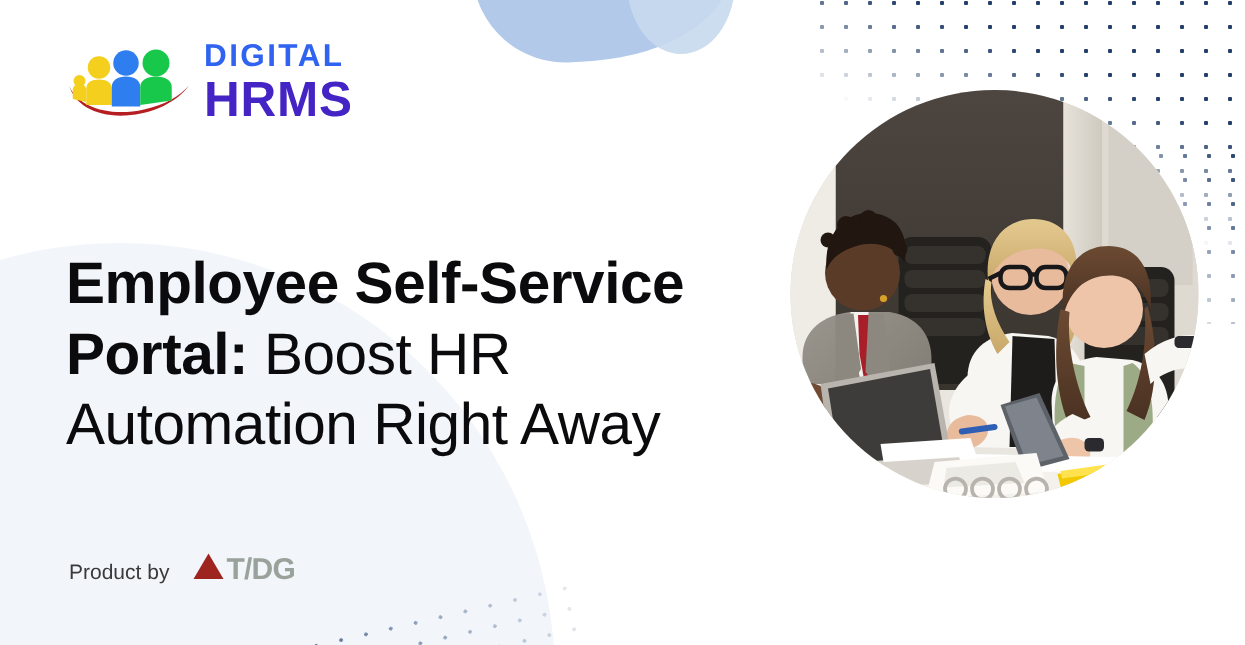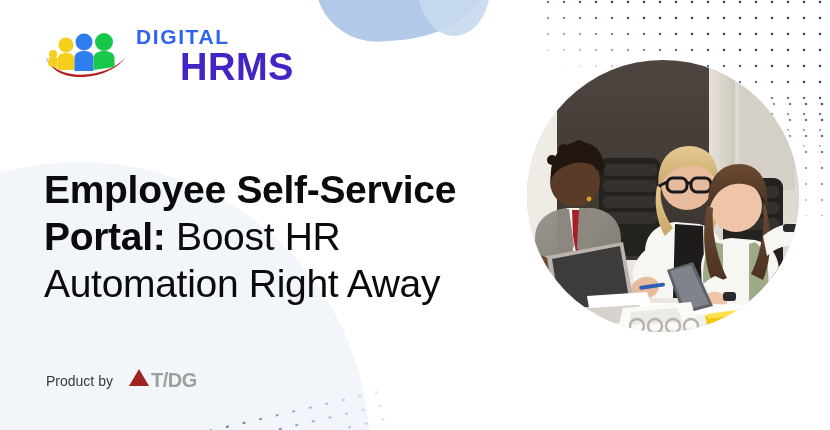--- a/index.html
+++ b/index.html
@@ -96,40 +96,39 @@
     mask-image: linear-gradient(80deg, rgba(0,0,0,0) 4%, rgba(0,0,0,0.85) 48%, rgba(0,0,0,0.15) 96%);
     opacity: 0.85;
   }
 
   
   .logo {
     position: absolute;
     left: 42px;
     top: 26px;
     display: flex;
-    align-items: flex-start;
+    align-items: center;
     gap: 8px;
   }
   .logo-mark { width: 86px; height: 56px; display: block; }
   .logo-word { line-height: 1; }
   .logo-word .w-top {
     display: block;
     font-size: 21px;
     font-weight: bold;
     letter-spacing: 1.6px;
     color: #2f63f0;
   }
   .logo-word .w-bot {
     display: block;
-    font-size: 38px;
+    font-size: 33px;
     font-weight: bold;
     letter-spacing: 0.5px;
     color: #4424c4;
     margin-top: 1px;
-    margin-left: 44px;
   }
 
   
   .headline {
     position: absolute;
     left: 44px;
     top: 140px;
     width: 470px;
     font-size: 39px;
     line-height: 47px;

